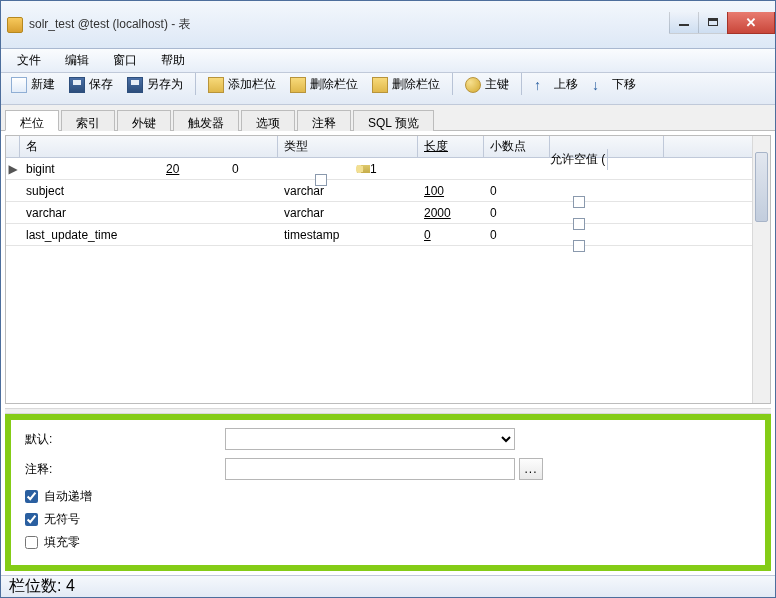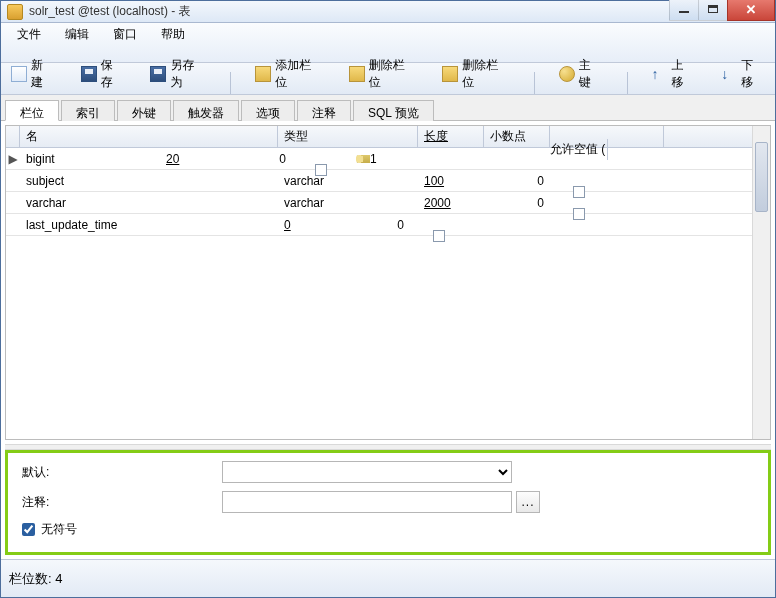--- a/index.html
+++ b/index.html
@@ -1,30 +1,30 @@
 <!DOCTYPE html>
 <html><head>
 <meta charset="utf-8">
 <style>
 * { box-sizing: border-box; margin: 0; padding: 0; }
 body { font-family: "Microsoft YaHei", "Segoe UI", Tahoma, sans-serif; font-size: 12px; background: #888; width: 776px; height: 598px; overflow: hidden; }
 .window { width: 776px; height: 598px; background: #fff; border: 1px solid #4d6e9c; display: flex; flex-direction: column; box-shadow: 0 0 8px rgba(0,0,0,.3); }
-.titlebar { height: 22px; background: linear-gradient(#f3f7fc,#dde8f6); display: flex; align-items: center; padding: 0 0 0 6px; border-bottom: 1px solid #a9b8d0; }
+.titlebar { height: 48px; background: linear-gradient(#f3f7fc,#dde8f6); display: flex; align-items: center; padding: 0 0 0 6px; border-bottom: 1px solid #a9b8d0; }
 .titlebar .app-icon { width: 16px; height: 16px; margin-right: 6px; background: linear-gradient(#f7c95c,#d9a030); border: 1px solid #b58820; border-radius: 2px; }
 .titlebar .title { flex: 1; color: #333; font-size: 12px; }
 .titlectrl { display: flex; height: 22px; margin-top: -4px; }
 .titlectrl div { width: 30px; height: 22px; display: flex; align-items: center; justify-content: center; border: 1px solid rgba(0,0,0,.15); border-top: none; margin-left: -1px; font-family: Arial,sans-serif; }
 .titlectrl .min, .titlectrl .max { background: linear-gradient(#eef3fa,#cedef1); }
 .titlectrl .close { width: 48px; background: linear-gradient(#e87b70,#c9463a); color: #fff; border-color: #a53328; }
 .titlectrl .min span { width: 10px; height: 2px; background: #333; margin-top: 6px; }
 .titlectrl .max span { width: 10px; height: 8px; border: 1.5px solid #333; border-top-width: 3px; }
 .titlectrl .close span { font-size: 13px; font-weight: bold; }
-.menubar { height: 40px; background: linear-gradient(#fafcfe,#e7eef8); border-bottom: 1px solid #c0c9d9; display: flex; align-items: flex-start; padding: 0 4px; }
+.menubar { height: 24px; background: linear-gradient(#fafcfe,#e7eef8); border-bottom: 1px solid #c0c9d9; display: flex; align-items: flex-end; padding: 0 4px; }
 .menubar span { padding: 3px 12px; cursor: default; }
-.toolbar { height: 32px; background: linear-gradient(#f5f8fc,#e2eaf5); border-bottom: 1px solid #c0c9d9; display: flex; align-items: flex-end; padding: 0 4px; gap: 14px; }
+.toolbar { height: 32px; background: linear-gradient(#f5f8fc,#e2eaf5); border-bottom: 1px solid #c0c9d9; display: flex; align-items: flex-start; padding: 0 4px; gap: 2px; }
 .tbtn { display: flex; align-items: center; padding: 3px 6px; border-radius: 2px; cursor: default; }
 .tico { width: 16px; height: 16px; margin-right: 4px; flex: none; }
 .tsep { width: 1px; height: 22px; background: #b8c3d6; margin: 0 4px; }
 .ico-new { background: linear-gradient(#fff,#e2ecf9); border: 1px solid #8faed4; }
 .ico-save { background: linear-gradient(#4a6fa5,#2d4e7c); border: 1px solid #2d4e7c; position: relative; }
 .ico-save::after { content: ""; position: absolute; top: 2px; left: 3px; right: 3px; height: 5px; background: #e8eef7; }
 .ico-saveas { background: linear-gradient(#4a6fa5,#2d4e7c); border: 1px solid #2d4e7c; position: relative; }
 .ico-saveas::after { content: ""; position: absolute; top: 2px; left: 3px; right: 3px; height: 5px; background: #e8eef7; }
 .ico-field { background: linear-gradient(#f7d97a,#e0b84a); border: 1px solid #b8943a; }
 .ico-key { background: radial-gradient(circle at 30% 30%,#f7e090,#d4aa30); border-radius: 50%; border: 1px solid #b8943a; }
@@ -36,39 +36,39 @@
 .grid-wrap { flex: 1; background: #fff; border: 1px solid #bcbcbc; margin: 4px; display: flex; overflow: hidden; }
 .grid { flex: 1; }
 .gh, .gr { display: flex; border-bottom: 1px solid #e4e4e4; height: 22px; align-items: center; }
 .gh { background: linear-gradient(#f6f8fb,#e6ecf4); border-bottom: 1px solid #c0c9d9; font-weight: normal; }
 .gc { padding: 0 6px; overflow: hidden; white-space: nowrap; }
 .gh .gc { border-right: 1px solid #c0c9d9; height: 100%; display: flex; align-items: center; }
 .c-mark { width: 14px; flex: none; justify-content: center; padding: 0; }
 .c-name { width: 258px; }
 .c-type { width: 140px; }
 .c-len { width: 66px; text-decoration: underline; }
-.c-dec { width: 66px; text-align: right; }
+.c-dec { width: 66px; }
 .c-null { width: 58px; text-align: center; padding: 0; margin-top: 26px; }
 .c-key { width: 56px; }
 .gr.sel .c-name { background: #3a79d4; color: #fff; }
 .gr .c-mark { display: flex; justify-content: center; color: #555; }
 .chk { width: 12px; height: 12px; border: 1px solid #8a99ad; background: #fff; display: inline-block; }
 .key-ic { display: inline-flex; align-items: center; gap: 2px; color: #555; }
 .key-ic::before { content: ""; width: 14px; height: 8px; background: radial-gradient(circle at 25% 50%,#f2df92 35%,transparent 36%), linear-gradient(#ddc76a,#c6ad4a); border-radius: 3px 0 0 3px; }
 .grid-scroll { width: 18px; background: #f0f0f0; border-left: 1px solid #d9d9d9; position: relative; }
 .grid-scroll .thumb { position: absolute; top: 16px; left: 2px; right: 2px; height: 70px; background: linear-gradient(#e2e7ef,#c2cddd); border: 1px solid #a7b4c8; border-radius: 2px; }
 .propsplit { height: 6px; background: #f0f0f0; border-top: 1px solid #d9d9d9; border-bottom: 1px solid #d9d9d9; margin: 0 4px; cursor: row-resize; }
-.props { padding: 8px 14px; background: #fff; border: 3px solid #84cc16; margin: 0 4px 4px 4px; }
+.props { padding: 8px 14px; background: #fff; border: 6px solid #84cc16; margin: 0 4px 4px 4px; }
 .prow { display: flex; align-items: center; margin-bottom: 8px; }
 .plbl { width: 200px; }
 select.pctl, input.pctl { width: 290px; height: 22px; border: 1px solid #b6b6b6; background: #fff; font: inherit; padding: 0 4px; }
 .pbtn { width: 24px; height: 22px; border: 1px solid #b6b6b6; background: linear-gradient(#fdfdfd,#e9e9e9); margin-left: 4px; display: flex; align-items: center; justify-content: center; letter-spacing: 1px; }
 .pchk { display: flex; align-items: center; margin-bottom: 6px; }
 .pchk input { margin-right: 6px; accent-color: #2a5fa0; }
-.status { height: 38px; background: linear-gradient(#f5f8fc,#e2eaf5); border-top: 1px solid #c0c9d9; display: flex; align-items: center; padding: 0 8px; font-size: 13px; }
+.status { height: 22px; background: linear-gradient(#f5f8fc,#e2eaf5); border-top: 1px solid #c0c9d9; display: flex; align-items: center; padding: 0 8px; font-size: 16px; }
 </style>
 </head>
 <body>
 
 <div class="window">
   <div class="titlebar">
     <div class="app-icon"></div>
     <div class="title">solr_test @test (localhost) - 表</div>
     <div class="titlectrl">
       <div class="min">
@@ -176,20 +176,21 @@
             <div class="gc c-name">varchar</div>
             <div class="gc c-type">varchar</div>
             <div class="gc c-len">2000</div>
             <div class="gc c-dec">0</div>
             <div class="gc c-null"><span class="chk"></span></div>
             <div class="gc c-key"></div>
           </div>
           <div class="gr">
             <div class="gc c-mark"></div>
             <div class="gc c-name">last_update_time</div>
+            <div class="gc c-type">timestamp</div>
             <div class="gc c-len">0</div>
             <div class="gc c-dec">0</div>
             <div class="gc c-null"><span class="chk"></span></div>
             <div class="gc c-key"></div>
           </div>
         </div>
     </div>
     <div class="grid-scroll">
         <div class="thumb"></div>
       </div>
@@ -201,21 +202,29 @@
     <div class="prow">
       <div class="plbl">默认:</div>
       <select class="pctl"></select>
     </div>
     <div class="prow">
       <div class="plbl">注释:</div>
       <input class="pctl" style="">
       <div class="pbtn">...</div>
     </div>
     <label class="pchk">
+        <input type="checkbox" id="cb-ai" checked="" style="">
+        <span>自动递增</span>
+      </label>
+    <label class="pchk">
         <input type="checkbox" id="cb-us" checked="" style="">
         <span>无符号</span>
       </label>
+    <label class="pchk">
+        <input type="checkbox" id="cb-zf" style="">
+        <span>填充零</span>
+      </label>
   </div>
 
   <div class="status">
     <span>栏位数: 4</span>
   </div>
 </div>
 
 </body></html>

